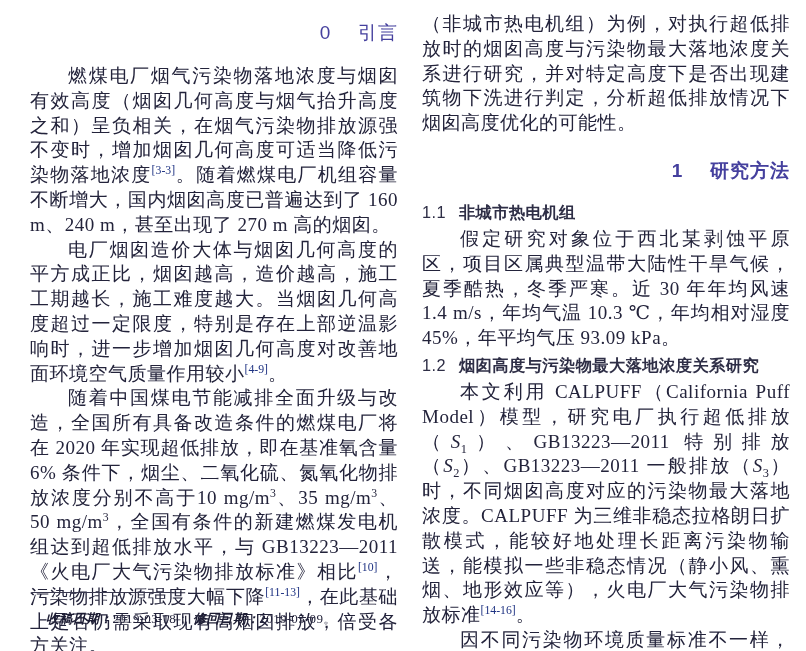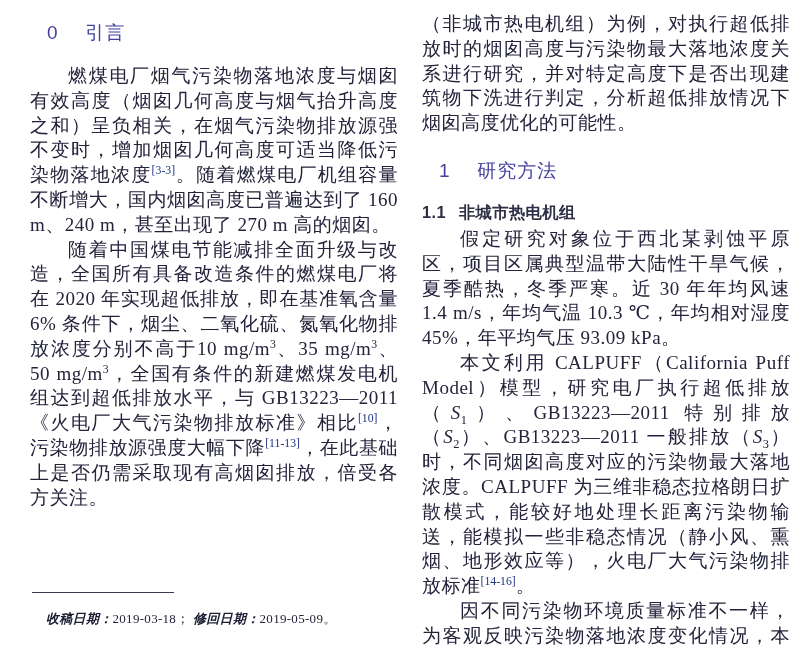--- a/index.html
+++ b/index.html
@@ -26,35 +26,36 @@
     width: 368px;
     flex: 0 0 368px;
     position: relative;
   }
   
   .sec {
     font-family: "Liberation Sans", "DejaVu Sans", sans-serif;
     font-weight: 500;
     font-size: 19px;
     color: #45409e;
-    margin: 8px 0 18px 17px;
+    margin: 8px 0 18px 2px;
     letter-spacing: 1px;
+    text-align: right;
   }
   .sec .sec-num { margin-right: 1.4em; }
-  .sec.mt { margin-top: 22px; }
+  .sec.mt { margin-top: 22px; font-weight: bold; }
   
   .subsec {
     font-family: "Liberation Sans", "DejaVu Sans", sans-serif;
     font-weight: bold;
     font-size: 16.3px;
     color: #2e2e46;
     margin: 4px 0 3px 0;
     letter-spacing: 0.4px;
   }
-  .subsec .sub-num { margin-right: 0.8em; font-weight: bold; }
+  .subsec .sub-num { margin-right: 0.8em; font-weight: normal; }
   .para {
     margin: 0;
     font-size: 19px;
     line-height: 24.8px;
     text-align: justify;
     letter-spacing: 0.5px;
   }
   .indent { text-indent: 2em; }
   .para sup {
     font-size: 0.62em;
@@ -96,37 +97,41 @@
 </head>
 <body>
 
 <div class="page">
 
   <div class="col">
     <h2 class="sec">
       <span class="sec-num">0</span><span class="sec-title">引言</span>
     </h2>
     <p class="para indent"><span>燃煤电厂烟气污染物落地浓度与烟囱有效高度（烟囱几何高度与烟气抬升高度之和）呈负相关，在烟气污染物排放源强不变时，增加烟囱几何高度可适当降低污染物落地浓度</span><sup class="ref">[3-3]</sup><span>。随着燃煤电厂机组容量不断增大，国内烟囱高度已普遍达到了 160 m、240 m，甚至出现了 270 m 高的烟囱。</span></p>
+    <p class="para indent"><span>电厂烟囱造价大体与烟囱几何高度的平方成正比，烟囱越高，造价越高，施工工期越长，施工难度越大。当烟囱几何高度超过一定限度，特别是存在上部逆温影响时，进一步增加烟囱几何高度对改善地面环境空气质量作用较小</span><sup class="ref">[4-9]</sup><span>。</span></p>
     <p class="para indent"><span>随着中国煤电节能减排全面升级与改造，全国所有具备改造条件的燃煤电厂将在 2020 年实现超低排放，即在基准氧含量 6% 条件下，烟尘、二氧化硫、氮氧化物排放浓度分别不高于10 mg/m</span><sup>3</sup><span>、35 mg/m</span><sup>3</sup><span>、50 mg/m</span><sup>3</sup><span>，全国有条件的新建燃煤发电机组达到超低排放水平，与 GB13223—2011《火电厂大气污染物排放标准》相比</span><sup class="ref">[10]</sup><span>，污染物排放源强度大幅下降</span><sup class="ref">[11-13]</sup><span>，在此基础上是否仍需采取现有高烟囱排放，倍受各方关注。</span></p>
 
     <div class="footnote">
       <div class="fn-rule"></div>
       <p class="fn-text"><span class="flabel">收稿日期：</span><span>2019-03-18；</span><span class="flabel"> 修回日期：</span><span>2019-05-09。</span></p>
     </div>
   </div>
 
   <div class="col">
     <p class="para"><span>（非城市热电机组）为例，对执行超低排放时的烟囱高度与污染物最大落地浓度关系进行研究，并对特定高度下是否出现建筑物下洗进行判定，分析超低排放情况下烟囱高度优化的可能性。</span></p>
 
     <h2 class="sec mt">
       <span class="sec-num">1</span><span class="sec-title">研究方法</span>
     </h2>
 
     <h3 class="subsec">
       <span class="sub-num">1.1</span><span class="sub-title">非城市热电机组</span>
     </h3>
     <p class="para indent"><span>假定研究对象位于西北某剥蚀平原区，项目区属典型温带大陆性干旱气候，夏季酷热，冬季严寒。近 30 年年均风速 1.4 m/s，年均气温 10.3 ℃，年均相对湿度 45%，年平均气压 93.09 kPa。</span></p>
 
+    <h3 class="subsec">
+      <span class="sub-num">1.2</span><span class="sub-title">烟囱高度与污染物最大落地浓度关系研究</span>
+    </h3>
     <p class="para indent"><span>本文利用 CALPUFF（California Puff Model）模型，研究电厂执行超低排放（</span><i>S</i><sub>1</sub><span>）、GB13223—2011 特别排放（</span><i>S</i><sub>2</sub><span>）、GB13223—2011 一般排放（</span><i>S</i><sub>3</sub><span>）时，不同烟囱高度对应的污染物最大落地浓度。CALPUFF 为三维非稳态拉格朗日扩散模式，能较好地处理长距离污染物输送，能模拟一些非稳态情况（静小风、熏烟、地形效应等），火电厂大气污染物排放标准</span><sup class="ref">[14-16]</sup><span>。</span></p>
     <p class="para indent"><span>因不同污染物环境质量标准不一样，为客观反映污染物落地浓度变化情况，本文统一采用污染物最大落地浓度占标率（最大落地浓度与质量标准的比值）作为分析指标，质量标准取GB3095—2012《环境空气质量标准》二级浓度限值。</span></p>
   </div>
 
 </div>
 
 </body></html>

